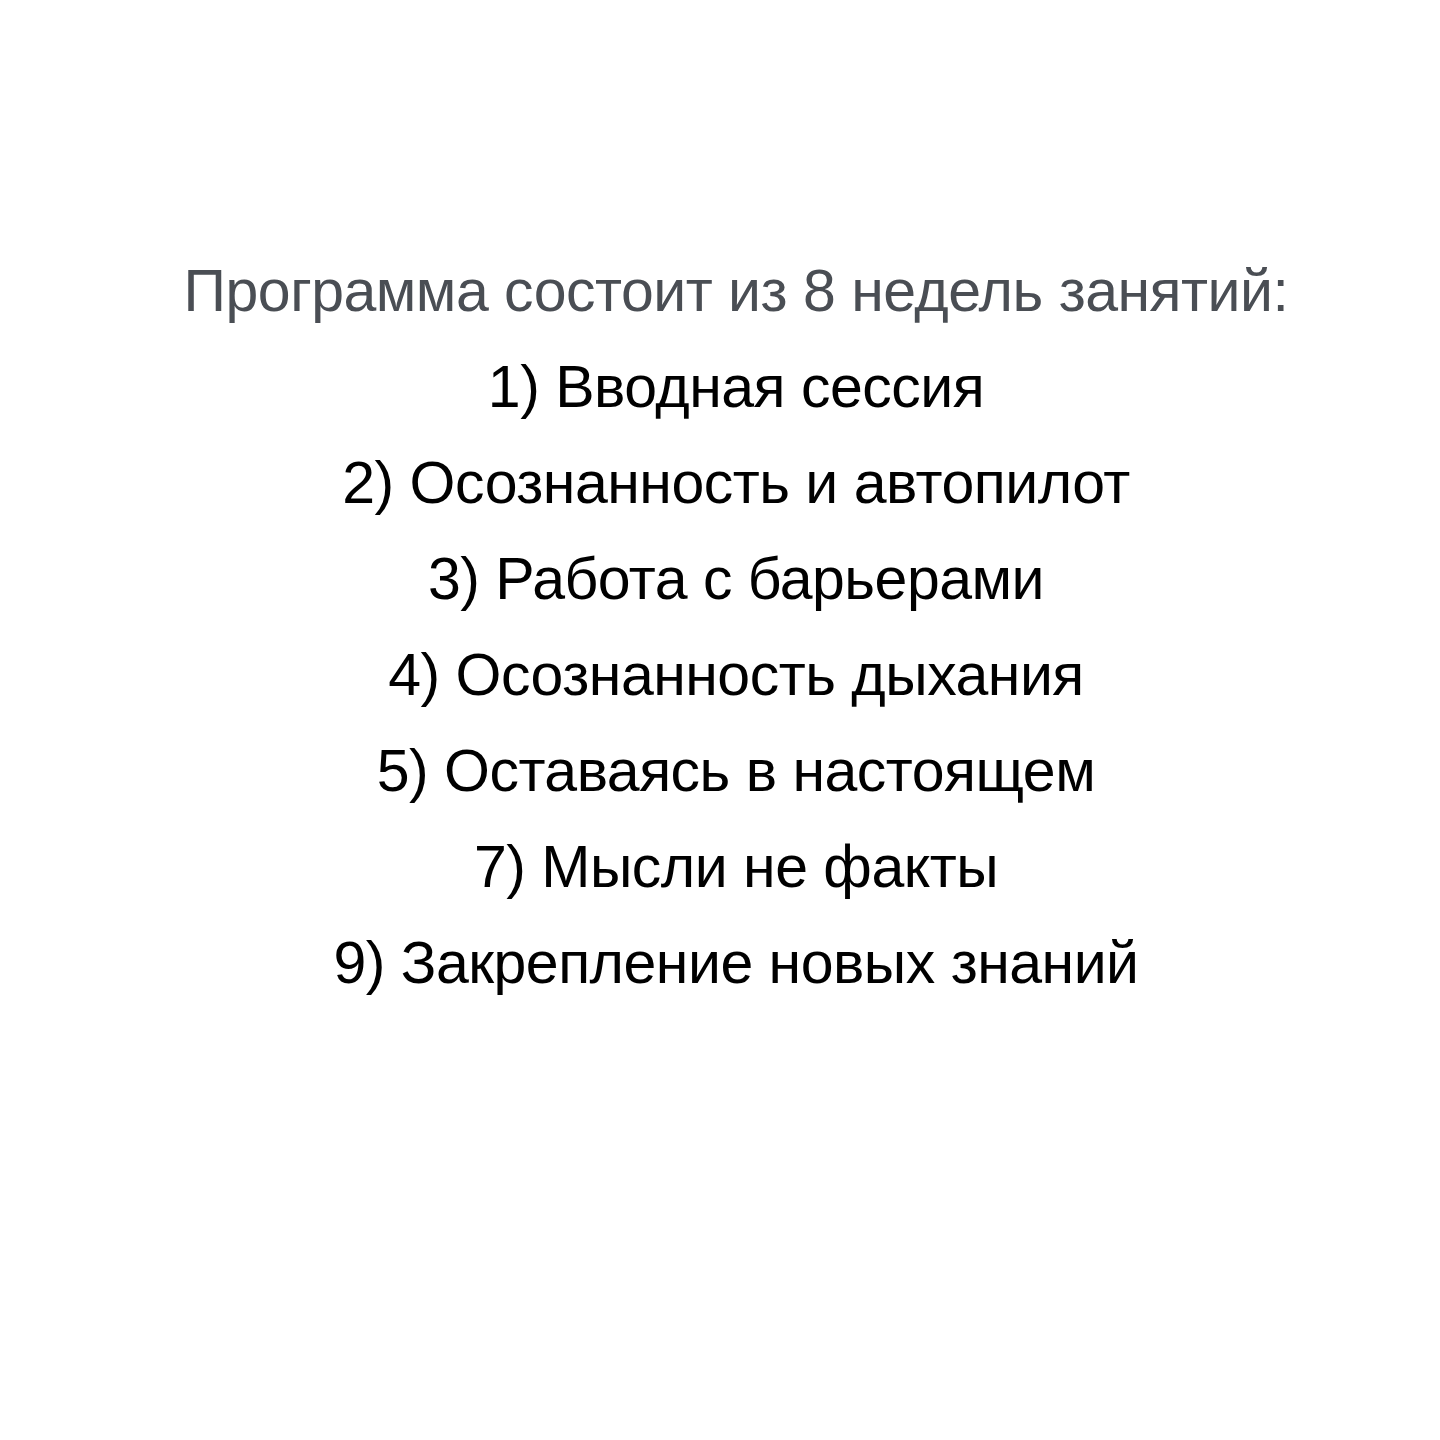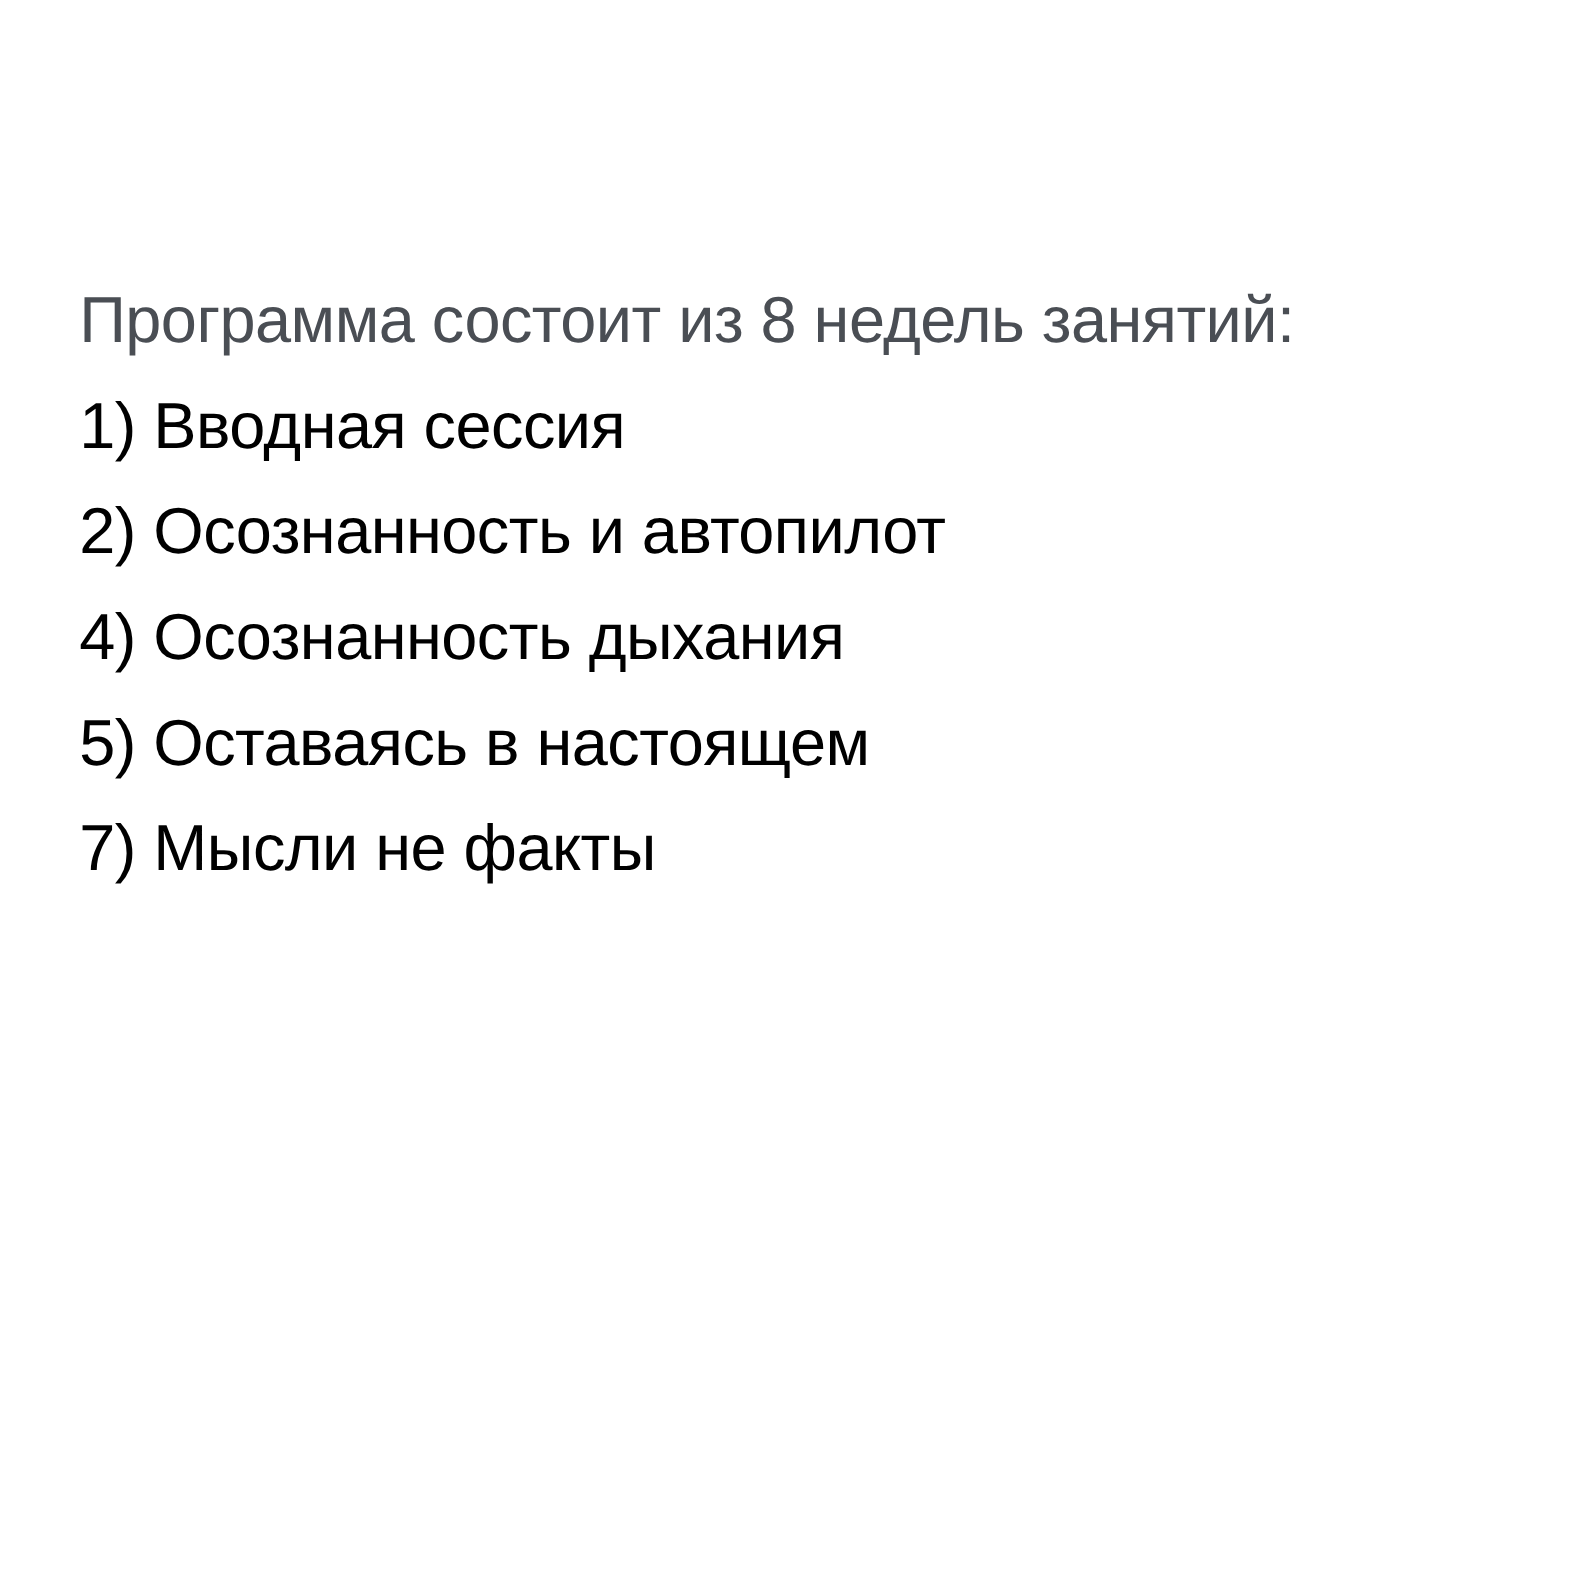--- a/index.html
+++ b/index.html
@@ -18,20 +18,21 @@
     width: 1440px;
     height: 1440px;
     background: #ffffff;
     box-sizing: border-box;
   }
   .content {
     position: absolute;
     left: 72px;
     top: 243px;
     right: 40px;
+    text-align: center;
   }
   .line {
     color: #000000;
     font-size: 59px;
     line-height: 96px;
     letter-spacing: -0.5px;
     font-weight: 400;
     white-space: nowrap;
   }
   .heading {
@@ -39,17 +40,19 @@
   }
 </style>
 </head>
 <body>
 
 <div class="page">
   <div class="content">
     <div class="line heading">Программа состоит из 8 недель занятий:</div>
     <div class="line">1) Вводная сессия</div>
     <div class="line">2) Осознанность и автопилот</div>
+    <div class="line">3) Работа с барьерами</div>
     <div class="line">4) Осознанность дыхания</div>
     <div class="line">5) Оставаясь в настоящем</div>
     <div class="line">7) Мысли не факты</div>
+    <div class="line">9) Закрепление новых знаний</div>
   </div>
 </div>
 
 </body></html>

